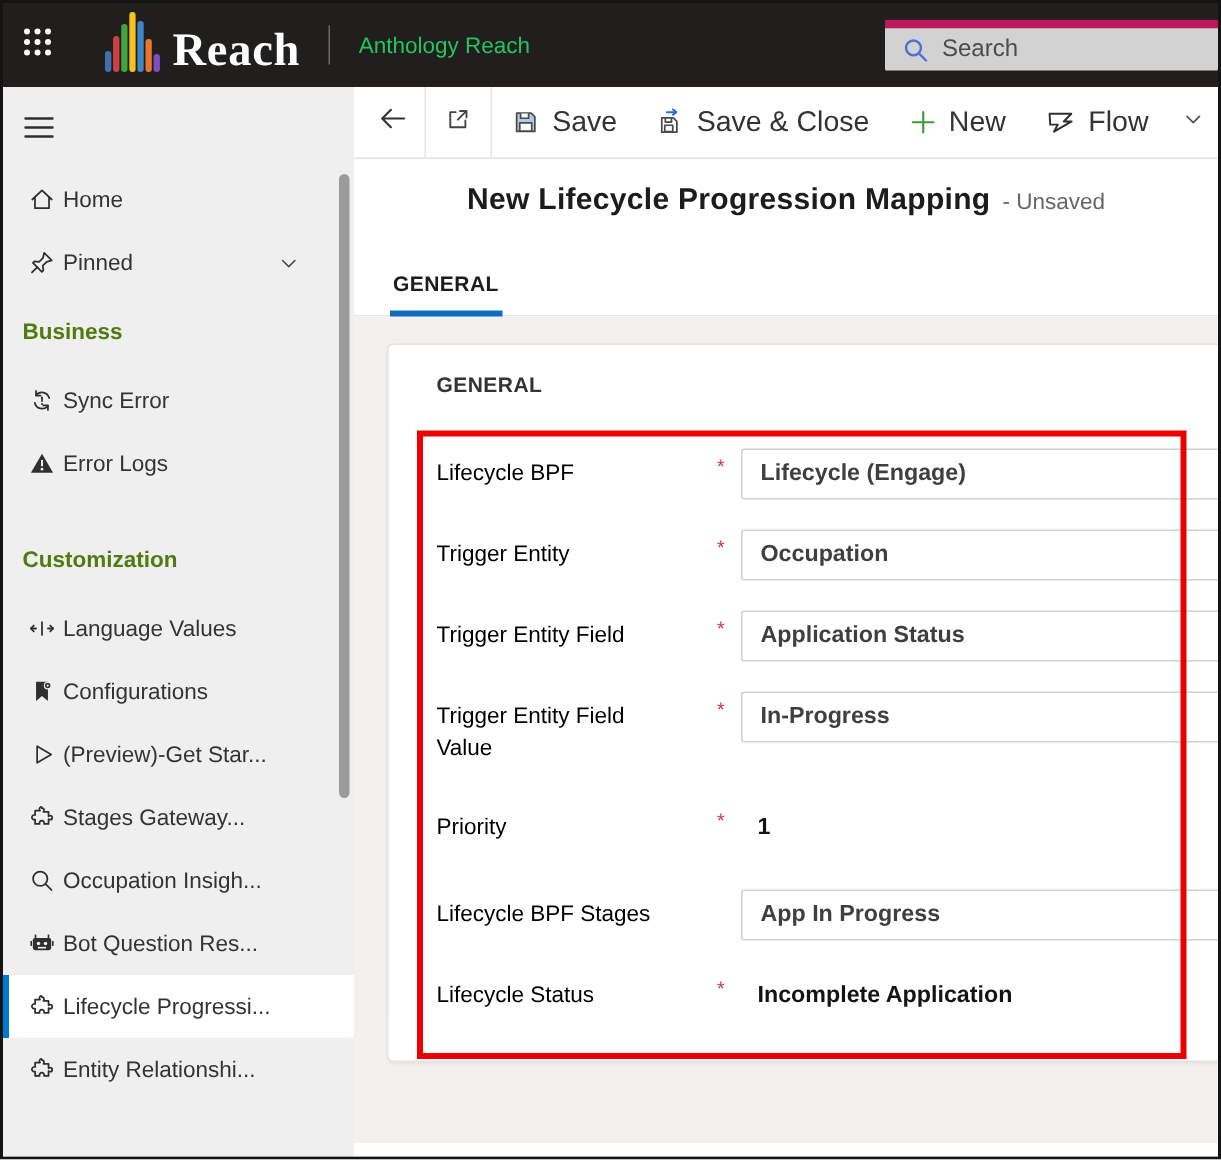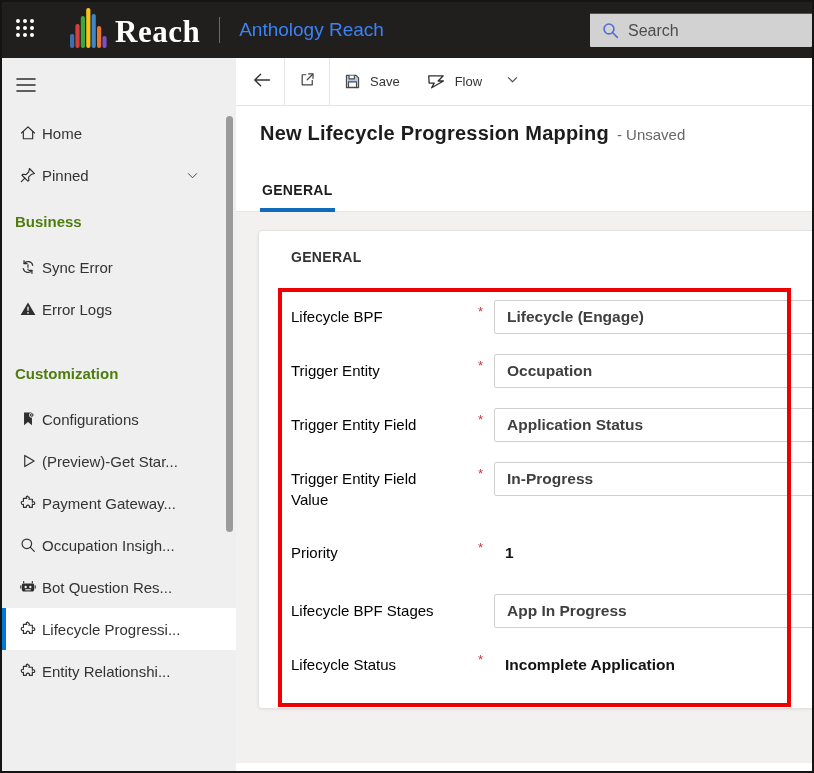--- a/index.html
+++ b/index.html
@@ -9,22 +9,22 @@
             overflow:hidden; background:#fff; }
 
   
   .topbar { height:56px; background:var(--topbar-bg,#201f1e); display:flex; align-items:center; }
   .waffle-btn { width:46px; height:56px; display:flex; align-items:center; justify-content:center; cursor:pointer; }
   .logo { display:flex; align-items:flex-end; margin-left:22px; }
   .logo-bars { display:block; }
   .logo-text { font-family:"Liberation Serif","DejaVu Serif",serif; font-weight:700;
                color:#fff; font-size:31px; line-height:40px; margin-left:7px; letter-spacing:.5px; }
   .top-divider { width:1px; height:26px; background:#6b6b6b; margin:0 19px; }
-  .app-name { color:#3b82f6; font-size:19px; }
-  .search-box { margin-left:auto; width:222px; height:34px; background:#d2d2d2; border-top:1px solid #be185d;
+  .app-name { color:#22c55e; font-size:15px; }
+  .search-box { margin-left:auto; width:222px; height:34px; background:#d2d2d2; border-top:6px solid #be185d;
                 display:flex; align-items:center; border-radius:1px; }
   .search-box .icon { margin:0 8px 0 11px; display:flex; }
   .search-ph { color:#4c4c4c; font-size:16px; }
 
   
   .main-row { display:flex; height:713px; }
 
   
   .sidebar { width:234px; background:#efefef; position:relative; flex-shrink:0; overflow:hidden; }
   .hamburger { padding:18px 0 0 13px; height:42px; cursor:pointer; }
@@ -43,24 +43,24 @@
   .side-scrollbar { position:absolute; right:3px; top:58px; width:7px; height:416px;
                     background:#9b9b9b; border-radius:4px; cursor:grab; }
 
   
   .main { flex:1; min-width:0; background:#fff; position:relative; overflow:hidden; }
 
   .commandbar { height:48px; border-bottom:1px solid #e4e4e4; display:flex; align-items:center; padding-left:4px; }
   .cmd-icon-btn { width:44px; height:48px; display:flex; align-items:center; justify-content:center; cursor:pointer; }
   .cmd-sep { width:1px; height:48px; background:#e6e6e6; }
   .cmd-btn { display:flex; align-items:center; gap:8px; padding:0 13px; height:48px; cursor:pointer;
-             font-size:13px; color:#333; white-space:nowrap; }
+             font-size:19px; color:#333; white-space:nowrap; }
   .cmd-btn .icon { display:flex; }
 
-  .title-row { padding:16px 24px 8px; display:flex; align-items:baseline; }
+  .title-row { padding:16px 24px 8px; display:flex; align-items:baseline;justify-content:center; }
   .page-title { font-size:20px; font-weight:700; color:#1c1c1c; letter-spacing:.2px; }
   .page-status { font-size:15px; color:#666; margin-left:8px; }
 
   .tabstrip { padding:28px 24px 0; border-bottom:1px solid #e6e6e6; }
   .tab { display:inline-block; font-size:14px; font-weight:700; color:#1c1c1c; letter-spacing:.3px;
          padding:0 2px 10px; border-bottom:4px solid var(--accent,#0f6cbd); margin-bottom:-1px; cursor:pointer; }
 
   .content { background:#f2f1f0; height:551px; padding:18px 0 0 22px; }
   .card { width:600px; height:479px; background:#fff; border:1px solid #e2e2e2; border-radius:4px;
           box-shadow:0 1px 3px rgba(0,0,0,.06); position:relative; padding:18px 0 0 32px; }
@@ -184,20 +184,30 @@
                 <rect x="9.25" y="7.4" width="1.5" height="4.6" fill="#efefef"></rect>
                 <circle cx="10" cy="14.2" r="1" fill="#efefef"></circle>
               </svg>
             </span>
             <span class="nav-label">Error Logs</span>
           </div>
           <div class="nav-header">Customization</div>
           <div class="nav-item">
             <span class="icon">
               <svg width="18" height="18" viewBox="0 0 20 20">
+                <path d="M5.6 10H1.8M14.4 10h3.8M10 5.2v9.6" fill="none" stroke="#2f2f2f" stroke-width="1.3" stroke-linecap="round" stroke-linejoin="round"></path>
+                <path d="M3.9 7.8 1.7 10l2.2 2.2" fill="none" stroke="#2f2f2f" stroke-width="1.3" stroke-linecap="round" stroke-linejoin="round"></path>
+                <path d="M16.1 7.8 18.3 10l-2.2 2.2" fill="none" stroke="#2f2f2f" stroke-width="1.3" stroke-linecap="round" stroke-linejoin="round"></path>
+              </svg>
+            </span>
+            <span class="nav-label">Language Values</span>
+          </div>
+          <div class="nav-item">
+            <span class="icon">
+              <svg width="18" height="18" viewBox="0 0 20 20">
                 <path d="M5.6 2.8h8.8V17l-4.4-3.7L5.6 17z" fill="#2f2f2f"></path>
                 <circle cx="14.2" cy="5.6" r="2.9" fill="#efefef"></circle>
                 <circle cx="14.2" cy="5.6" r="2" fill="#2f2f2f"></circle>
                 <circle cx="14.2" cy="5.6" r=".8" fill="#efefef"></circle>
               </svg>
             </span>
             <span class="nav-label">Configurations</span>
           </div>
           <div class="nav-item">
             <span class="icon">
@@ -206,21 +216,21 @@
               </svg>
             </span>
             <span class="nav-label">(Preview)-Get Star...</span>
           </div>
           <div class="nav-item">
             <span class="icon">
               <svg width="18" height="18" viewBox="0 0 20 20">
                 <path d="M9.98 3.1c.83 0 1.5.67 1.5 1.5 0 .28-.08.53-.2.76l-.27.45h3.84v3.3l.45-.26c.23-.13.48-.21.76-.21a1.5 1.5 0 1 1 0 3c-.28 0-.53-.08-.76-.2l-.45-.27v3.63h-3.3a1.78 1.78 0 0 0-1.67-2.4 1.78 1.78 0 0 0-1.67 2.4h-3.3v-3.3a1.78 1.78 0 0 1-2.41-1.66c0-1.17 1.3-2.06 2.41-1.67V4.9h3.63l-.27-.45a1.48 1.48 0 0 1-.2-.76c0-.83.67-1.5 1.5-1.5z" fill="none" stroke="#2f2f2f" stroke-width="1.3" stroke-linecap="round" stroke-linejoin="round"></path>
               </svg>
             </span>
-            <span class="nav-label">Payment Gateway...</span>
+            <span class="nav-label">Stages Gateway...</span>
           </div>
           <div class="nav-item">
             <span class="icon">
               <svg width="18" height="18" viewBox="0 0 20 20">
                 <circle cx="8.7" cy="8.7" r="5.3" fill="none" stroke="#2f2f2f" stroke-width="1.3" stroke-linecap="round" stroke-linejoin="round"></circle>
                 <path d="M12.7 12.7 17 17" fill="none" stroke="#2f2f2f" stroke-width="1.3" stroke-linecap="round" stroke-linejoin="round"></path>
               </svg>
             </span>
             <span class="nav-label">Occupation Insigh...</span>
           </div>
@@ -285,20 +295,40 @@
             <svg width="19" height="19" viewBox="0 0 20 20" stroke-width="1.2" stroke-linejoin="round">
               <path d="M3.6 3.6h10.2l2.6 2.6v10.2H3.6z" fill="#aecbe8" stroke="#4a4a4a"></path>
               <path d="M6.4 3.8v3.4h5.6V3.8" fill="#fdfdfd" stroke="#4a4a4a"></path>
               <rect x="5.8" y="10.4" width="8.4" height="5.8" fill="#fdfdfd" stroke="#4a4a4a"></rect>
               </svg>
           </span>
           <span>Save</span>
         </div>
         <div class="cmd-btn">
           <span class="icon">
+            <svg width="19" height="19" viewBox="0 0 20 20" fill="none" stroke-width="1.2" stroke-linecap="round" stroke-linejoin="round">
+              <path d="M4.4 7h8.2l2.4 2.4V17H4.4z" fill="#fff" stroke="#4a4a4a"></path>
+              <path d="M6.9 7.2v2.7h4.3V7.2" stroke="#4a4a4a"></path>
+              <rect x="6.5" y="12.1" width="5.6" height="4.4" stroke="#4a4a4a"></rect>
+              <path d="M8 2.9h6.4" stroke="#2b6cd9" stroke-width="1.4"></path>
+              <path d="M12.3 1 14.6 2.9 12.3 4.8" stroke="#2b6cd9" stroke-width="1.4"></path>
+              </svg>
+          </span>
+          <span>Save &amp; Close</span>
+        </div>
+        <div class="cmd-btn">
+          <span class="icon">
+            <svg width="19" height="19" viewBox="0 0 20 20" fill="none" stroke="#3c9b35" stroke-width="1.5" stroke-linecap="round">
+              <path d="M10 2.8v14.4M2.8 10h14.4"></path>
+              </svg>
+          </span>
+          <span>New</span>
+        </div>
+        <div class="cmd-btn">
+          <span class="icon">
             <svg width="21" height="21" viewBox="0 0 20 20" fill="none" stroke="#2f2f2f" stroke-width="1.25" stroke-linejoin="round">
               <path d="M2.6 4.6h13.8l-4.8 4.9h5L5.4 16l2.4-4.5H3z"></path>
               </svg>
           </span>
           <span>Flow</span>
         </div>
         <div class="cmd-icon-btn" style="width:34px">
           <span class="icon">
             <svg width="15" height="15" viewBox="0 0 20 20" fill="none" stroke="#555" stroke-width="1.6" stroke-linecap="round" stroke-linejoin="round">
               <path d="M4.5 7.5 10 13l5.5-5.5"></path>

